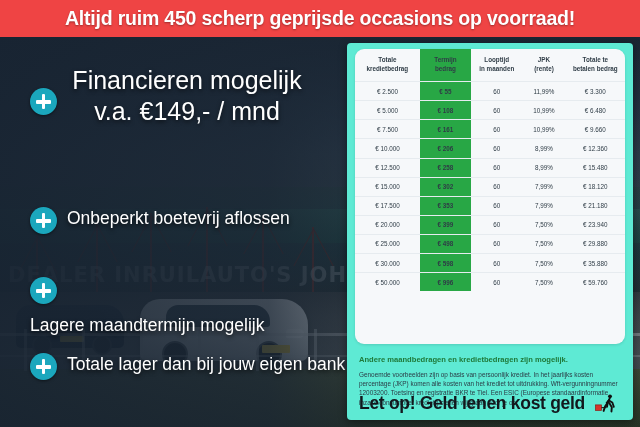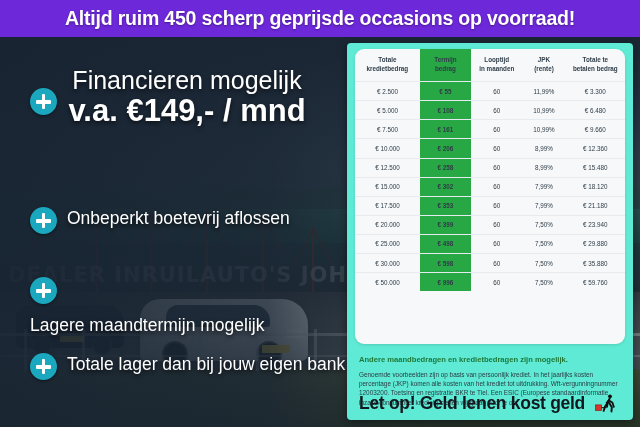--- a/index.html
+++ b/index.html
@@ -19,21 +19,21 @@
     overflow: hidden;
     background: #1d2c3c;
   }
 
   
   .banner {
     position: absolute;
     left: 0; top: 0;
     width: 640px;
     height: 37px;
-    background: #6d28d9;
+    background: #ef4444;
     display: flex;
     align-items: center;
     justify-content: center;
     z-index: 40;
   }
   .banner-text {
     color: #ffffff;
     font-size: 19.5px;
     font-weight: bold;
     letter-spacing: -0.2px;
@@ -192,22 +192,22 @@
     text-align: center;
   }
   .headline .l1 {
     font-size: 25px;
     font-weight: normal;
     line-height: 30px;
     text-shadow: 0 2px 4px rgba(0,0,0,.6);
     white-space: nowrap;
   }
   .headline .l2 {
-    font-size: 31px;
-    font-weight: bold;
+    font-size: 25px;
+    font-weight: normal;
     line-height: 32px;
     text-shadow: 0 2px 4px rgba(0,0,0,.6);
     white-space: nowrap;
   }
 
   .bullet {
     position: absolute;
     display: flex;
     gap: 10px;
   }

